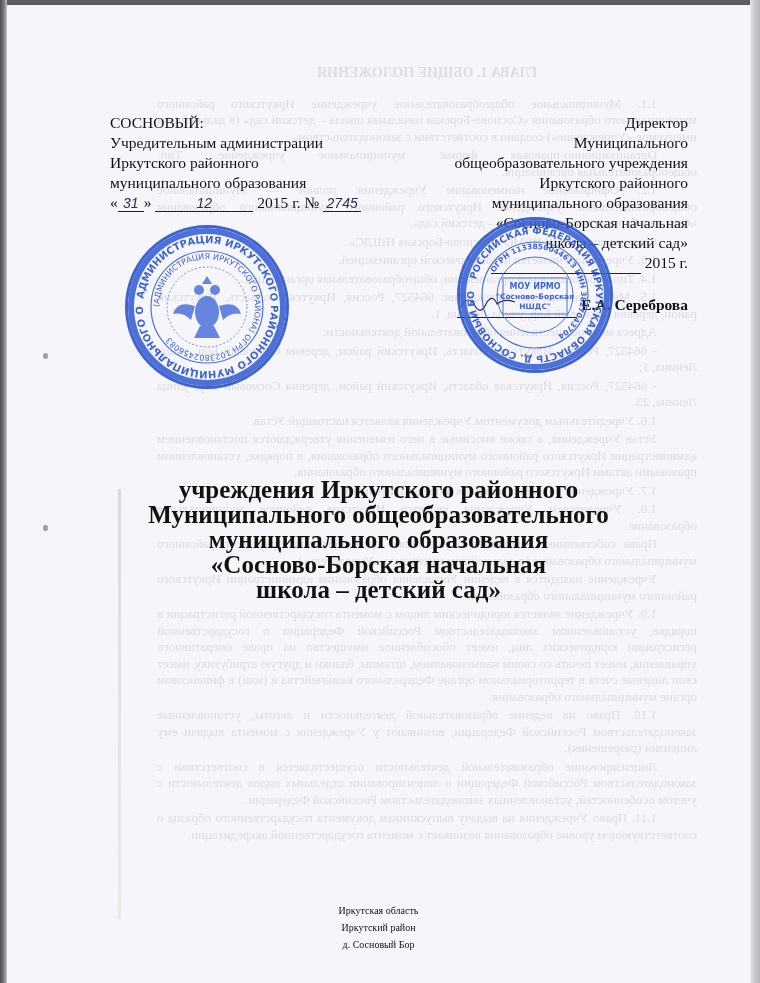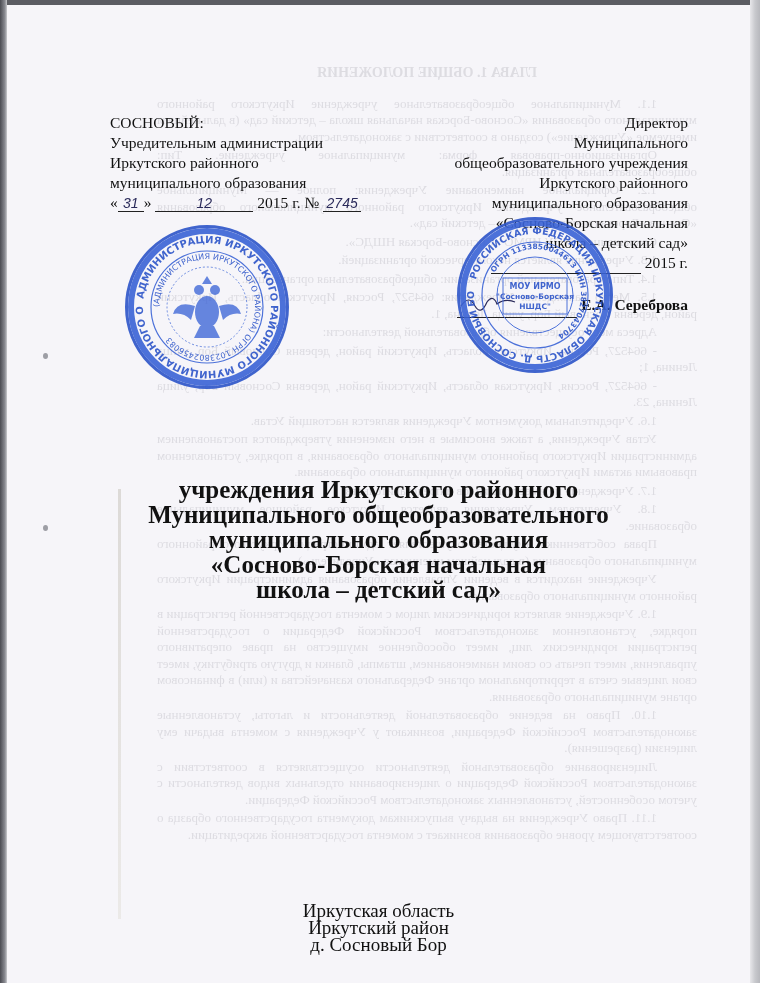--- a/index.html
+++ b/index.html
@@ -43,21 +43,21 @@
     position: absolute; right: 62px; top: 108px; font-size: 15.5px; line-height: 20px; text-align: right;
   }
   .hand { font-family: Liberation Sans, sans-serif; font-style: italic; color: #2a2a5a; font-size: 14px; }
   .blank { display: inline-block; border-bottom: 1px solid #222; text-align: center; line-height: 16px; }
   .sig-line { display: inline-block; border-bottom: 1px solid #222; }
 
   .title-block { position: absolute; left: 0; width: 743px; text-align: center; }
   .main-title { top: 404px; font-size: 50px; font-weight: bold; letter-spacing: 1px; line-height: 56px; }
   .subtitle { top: 472px; font-size: 25px; font-weight: bold; line-height: 25px; }
   .subtitle div { margin: 0; }
-  .footer { top: 897px; font-size: 19px; line-height: 17px; }
+  .footer { top: 897px; font-size: 10px; line-height: 17px; }
 
   .stamp {
     position: absolute; border-radius: 50%;
     border: 3px solid #2d55c9;
     box-shadow: inset 0 0 0 4px #f6f5f900, inset 0 0 0 6px #3a63d6;
     opacity: 0.9;
   }
   .stamp svg { position: absolute; left: 0; top: 0; }
 </style>
 </head>

